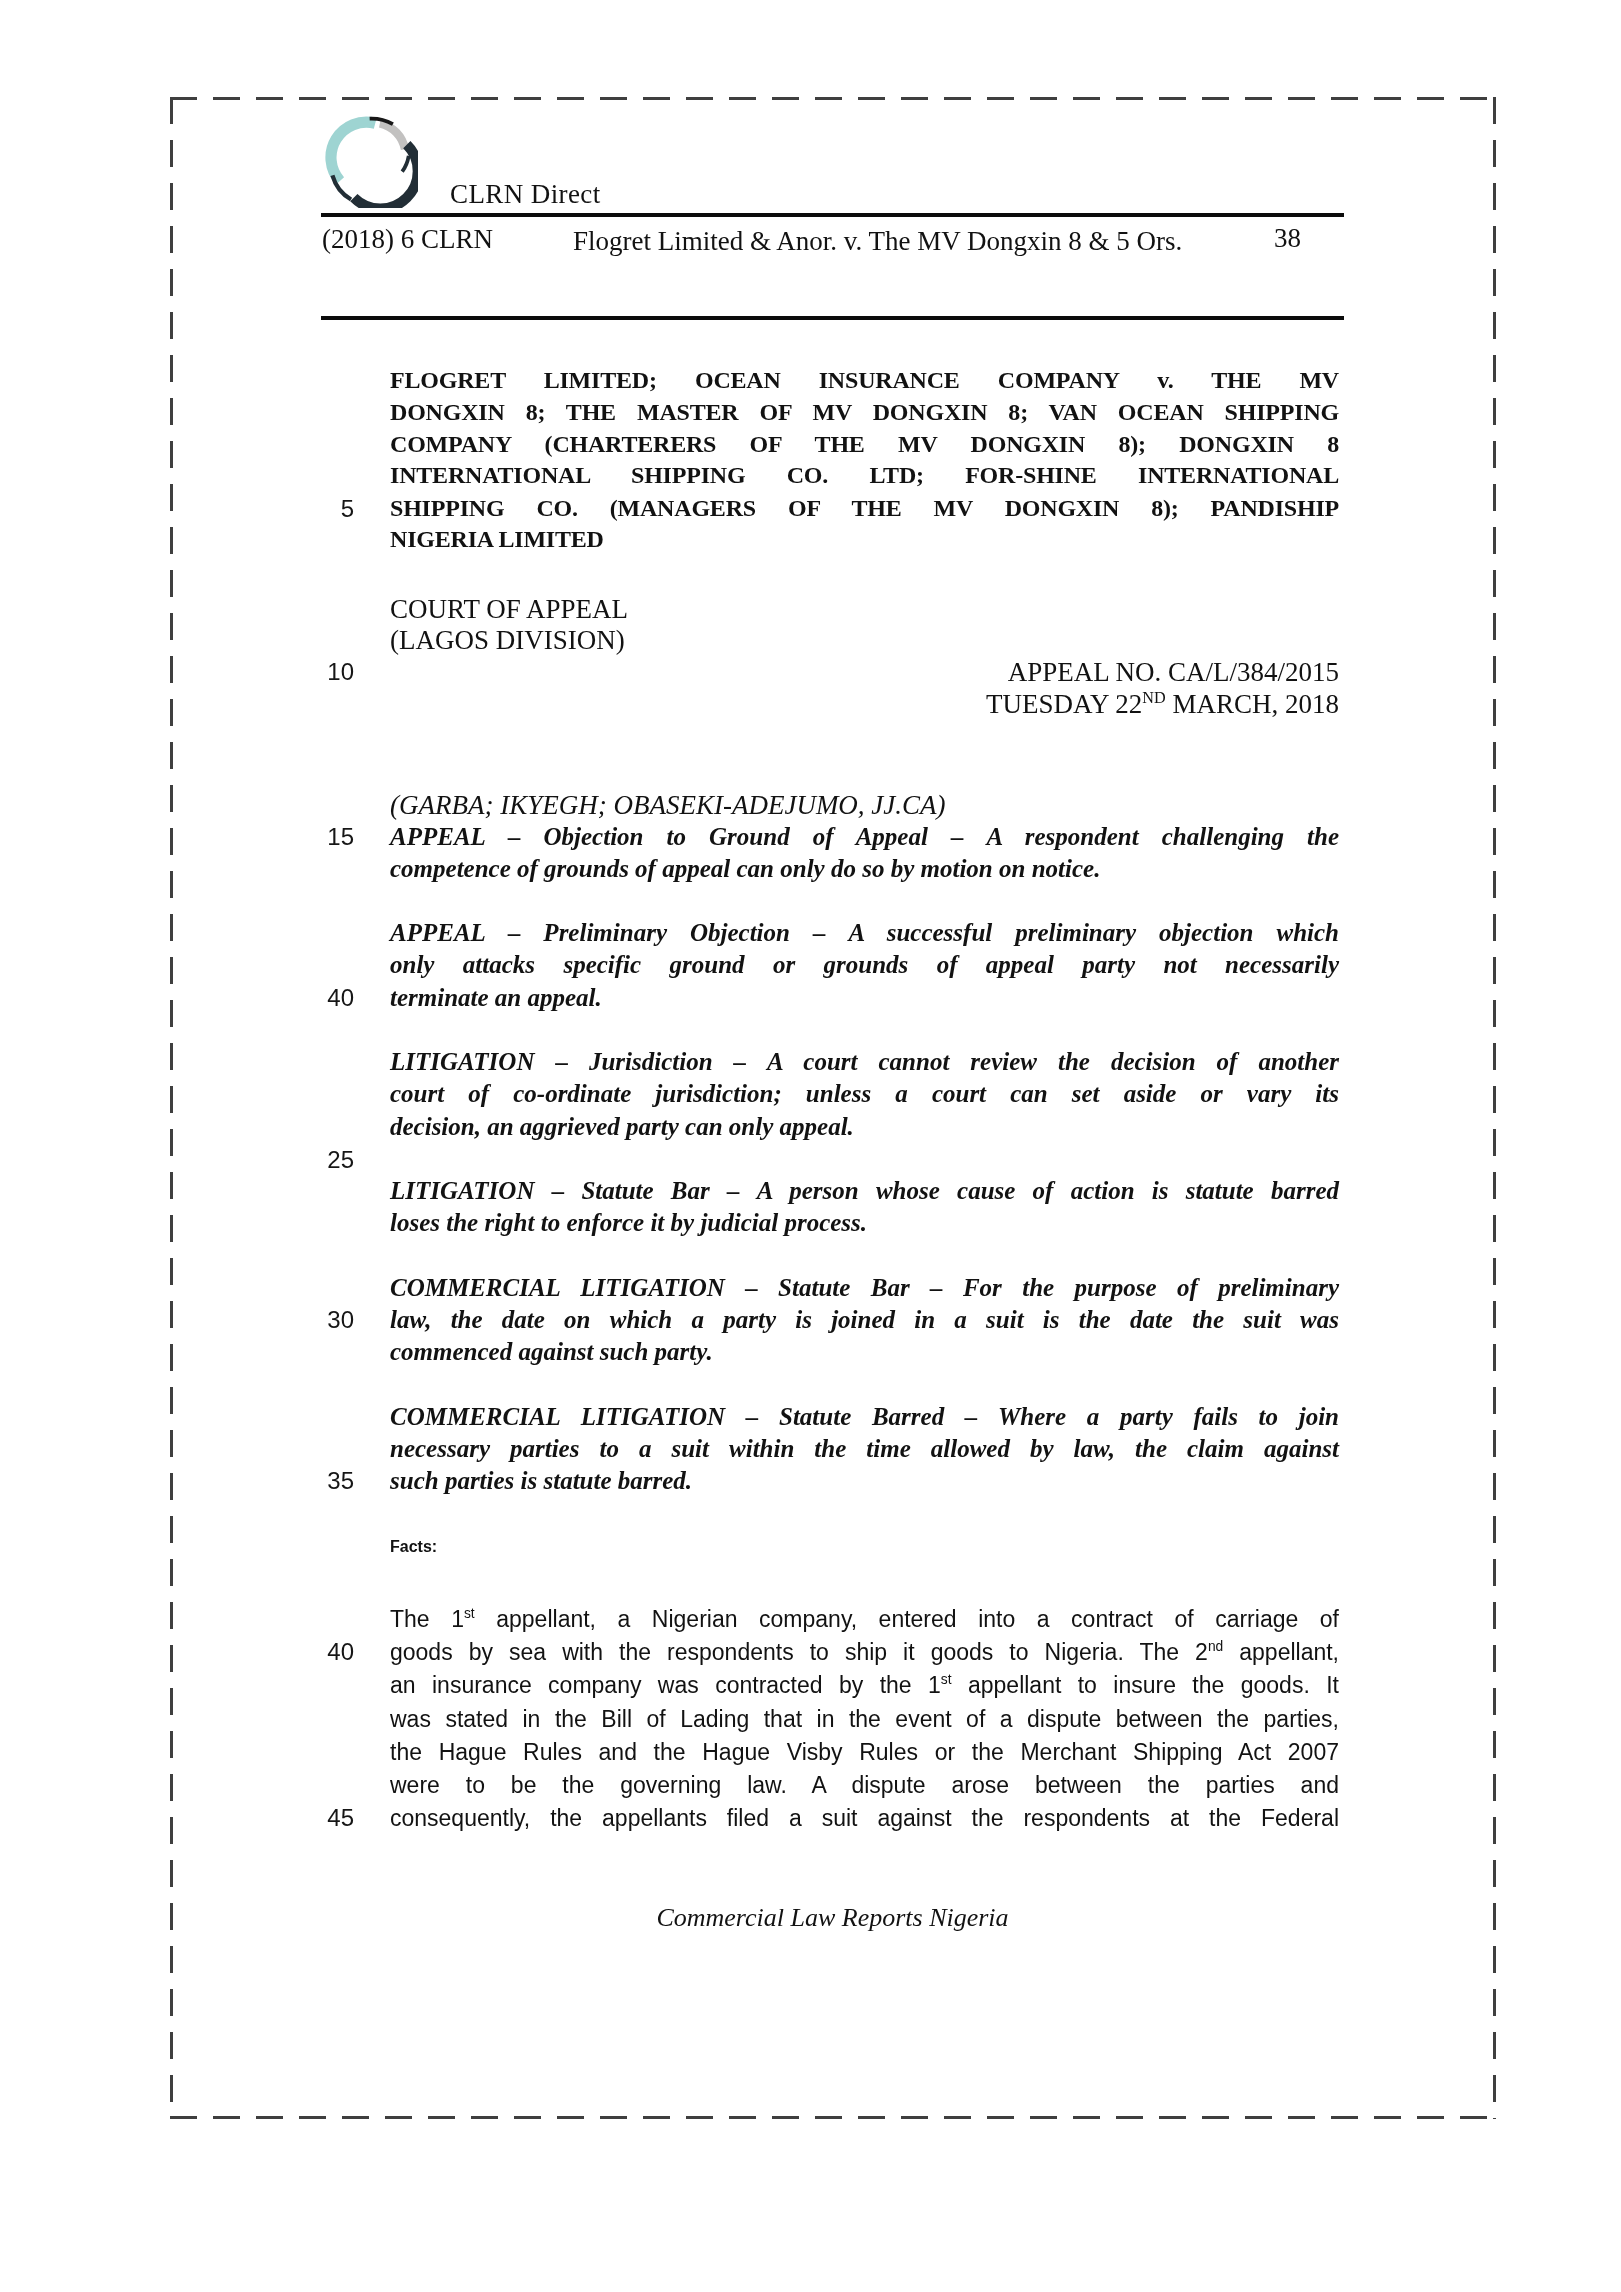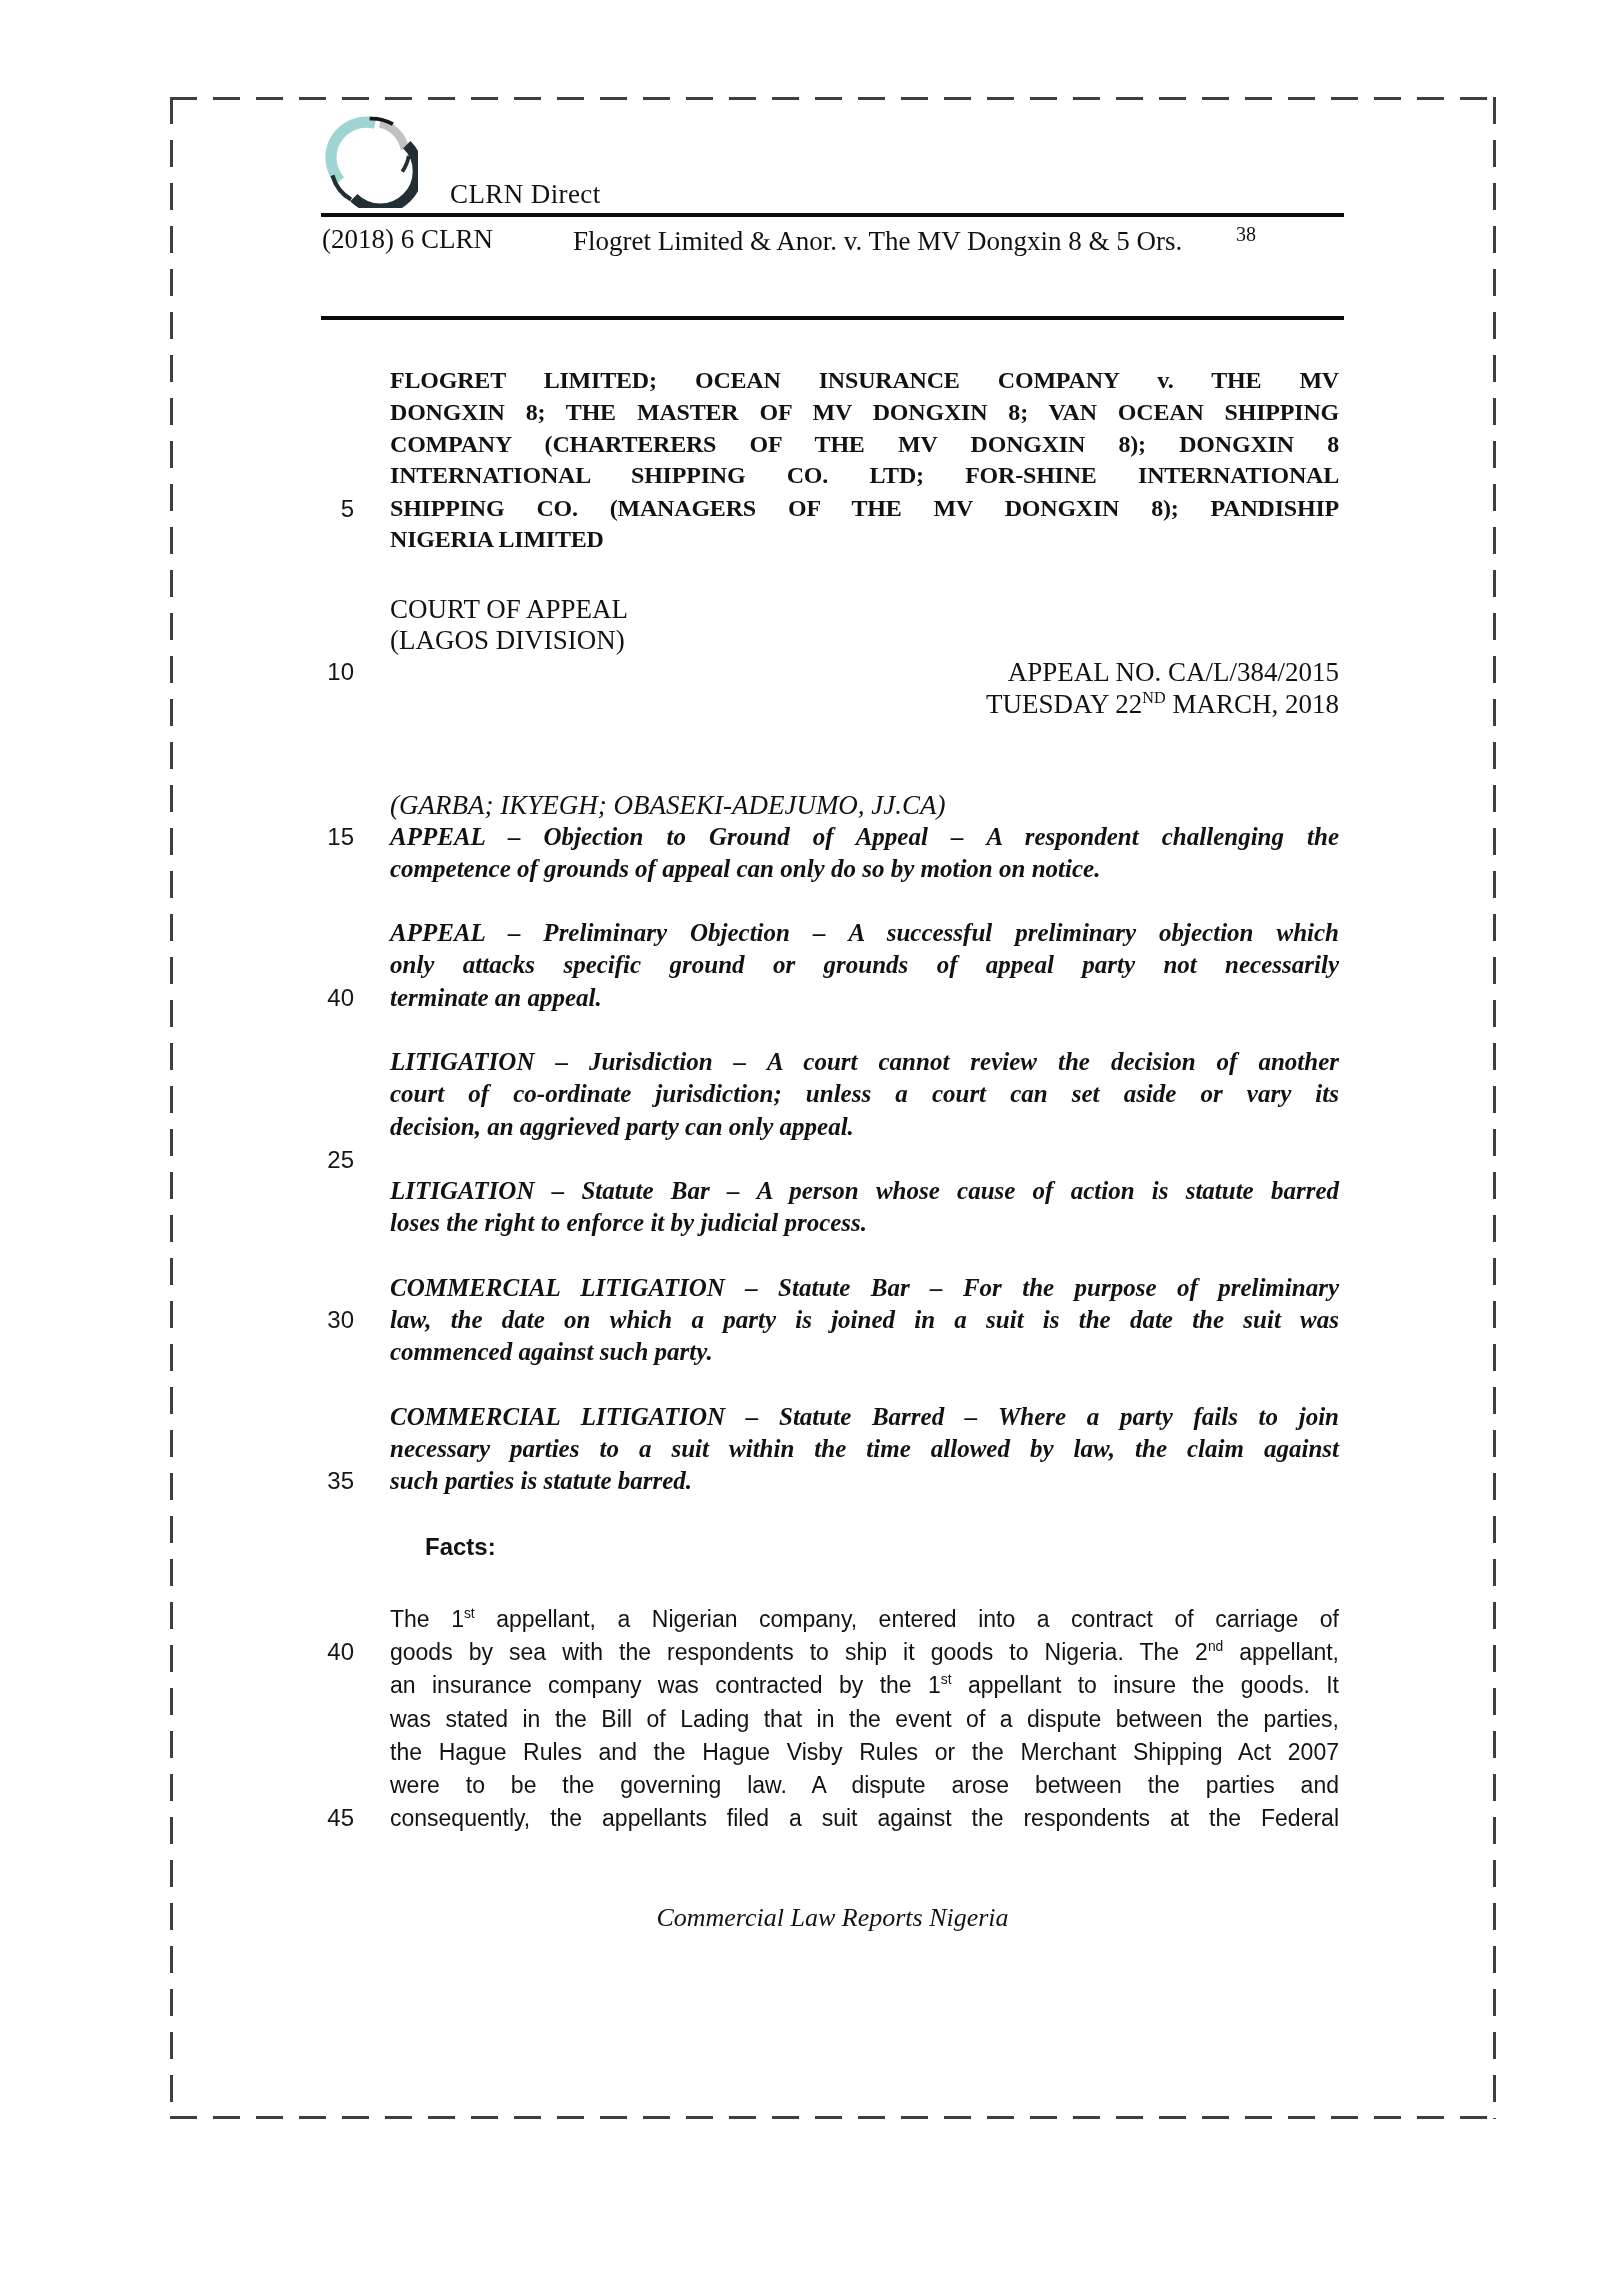--- a/index.html
+++ b/index.html
@@ -7,31 +7,31 @@
   .abs{position:absolute;}
   
   .dash{position:absolute;background:transparent;}
   .dash-h{height:2.7px;left:170px;width:1325px;background:repeating-linear-gradient(90deg,#3f3f3f 0 27px,transparent 27px 43px);}
   .dash-v{width:2.7px;top:97px;height:2022px;background:repeating-linear-gradient(180deg,#3f3f3f 0 27px,transparent 27px 43px);}
   
   .brand{left:450px;top:179px;font-size:27px;font-weight:normal;letter-spacing:0.4px;}
   .rule{left:321px;width:1023px;height:3.6px;background:#0b0b0b;}
   .cite{left:322px;top:224px;font-size:27px;}
   .runtitle{left:573px;top:226px;font-size:27px;}
-  .pagenum{left:1236px;top:223px;width:103px;text-align:left;font-size:20px;}
+  .pagenum{left:1236px;top:223px;width:103px;text-align:center;font-size:27px;}
   
   .ln{position:absolute;left:390px;width:949px;line-height:32px;font-size:26px;}
   .just{text-align:justify;text-align-last:justify;}
   .title-line{font-weight:bold;font-size:24px;line-height:31px;letter-spacing:-0.2px;}
   .caps{font-size:27px;}
   .rightcol{text-align:right;}
   .it{font-style:italic;margin-top:38px;}
   .hn{font-style:italic;font-weight:bold;font-size:25px;}
   .sans{font-family:"Liberation Sans",sans-serif;font-size:23px;line-height:33px;}
-  .facts-head{font-family:"Liberation Sans",sans-serif;font-weight:bold;font-size:24px;margin-left:35px;}
+  .facts-head{font-family:"Liberation Sans",sans-serif;font-weight:bold;font-size:16px;}
   sup{font-size:60%;line-height:0;vertical-align:super;}
   
   .num{position:absolute;left:269px;width:85px;text-align:right;font-family:"Liberation Sans",sans-serif;font-size:24px;line-height:32px;color:#161616;}
   .footer{left:321px;top:1903px;width:1023px;text-align:center;font-style:italic;font-size:26px;}
   .logo{left:325px;top:113px;}
 </style>
 </head>
 <body>
 
 <div class="dash dash-h" style="top:97px"></div>

